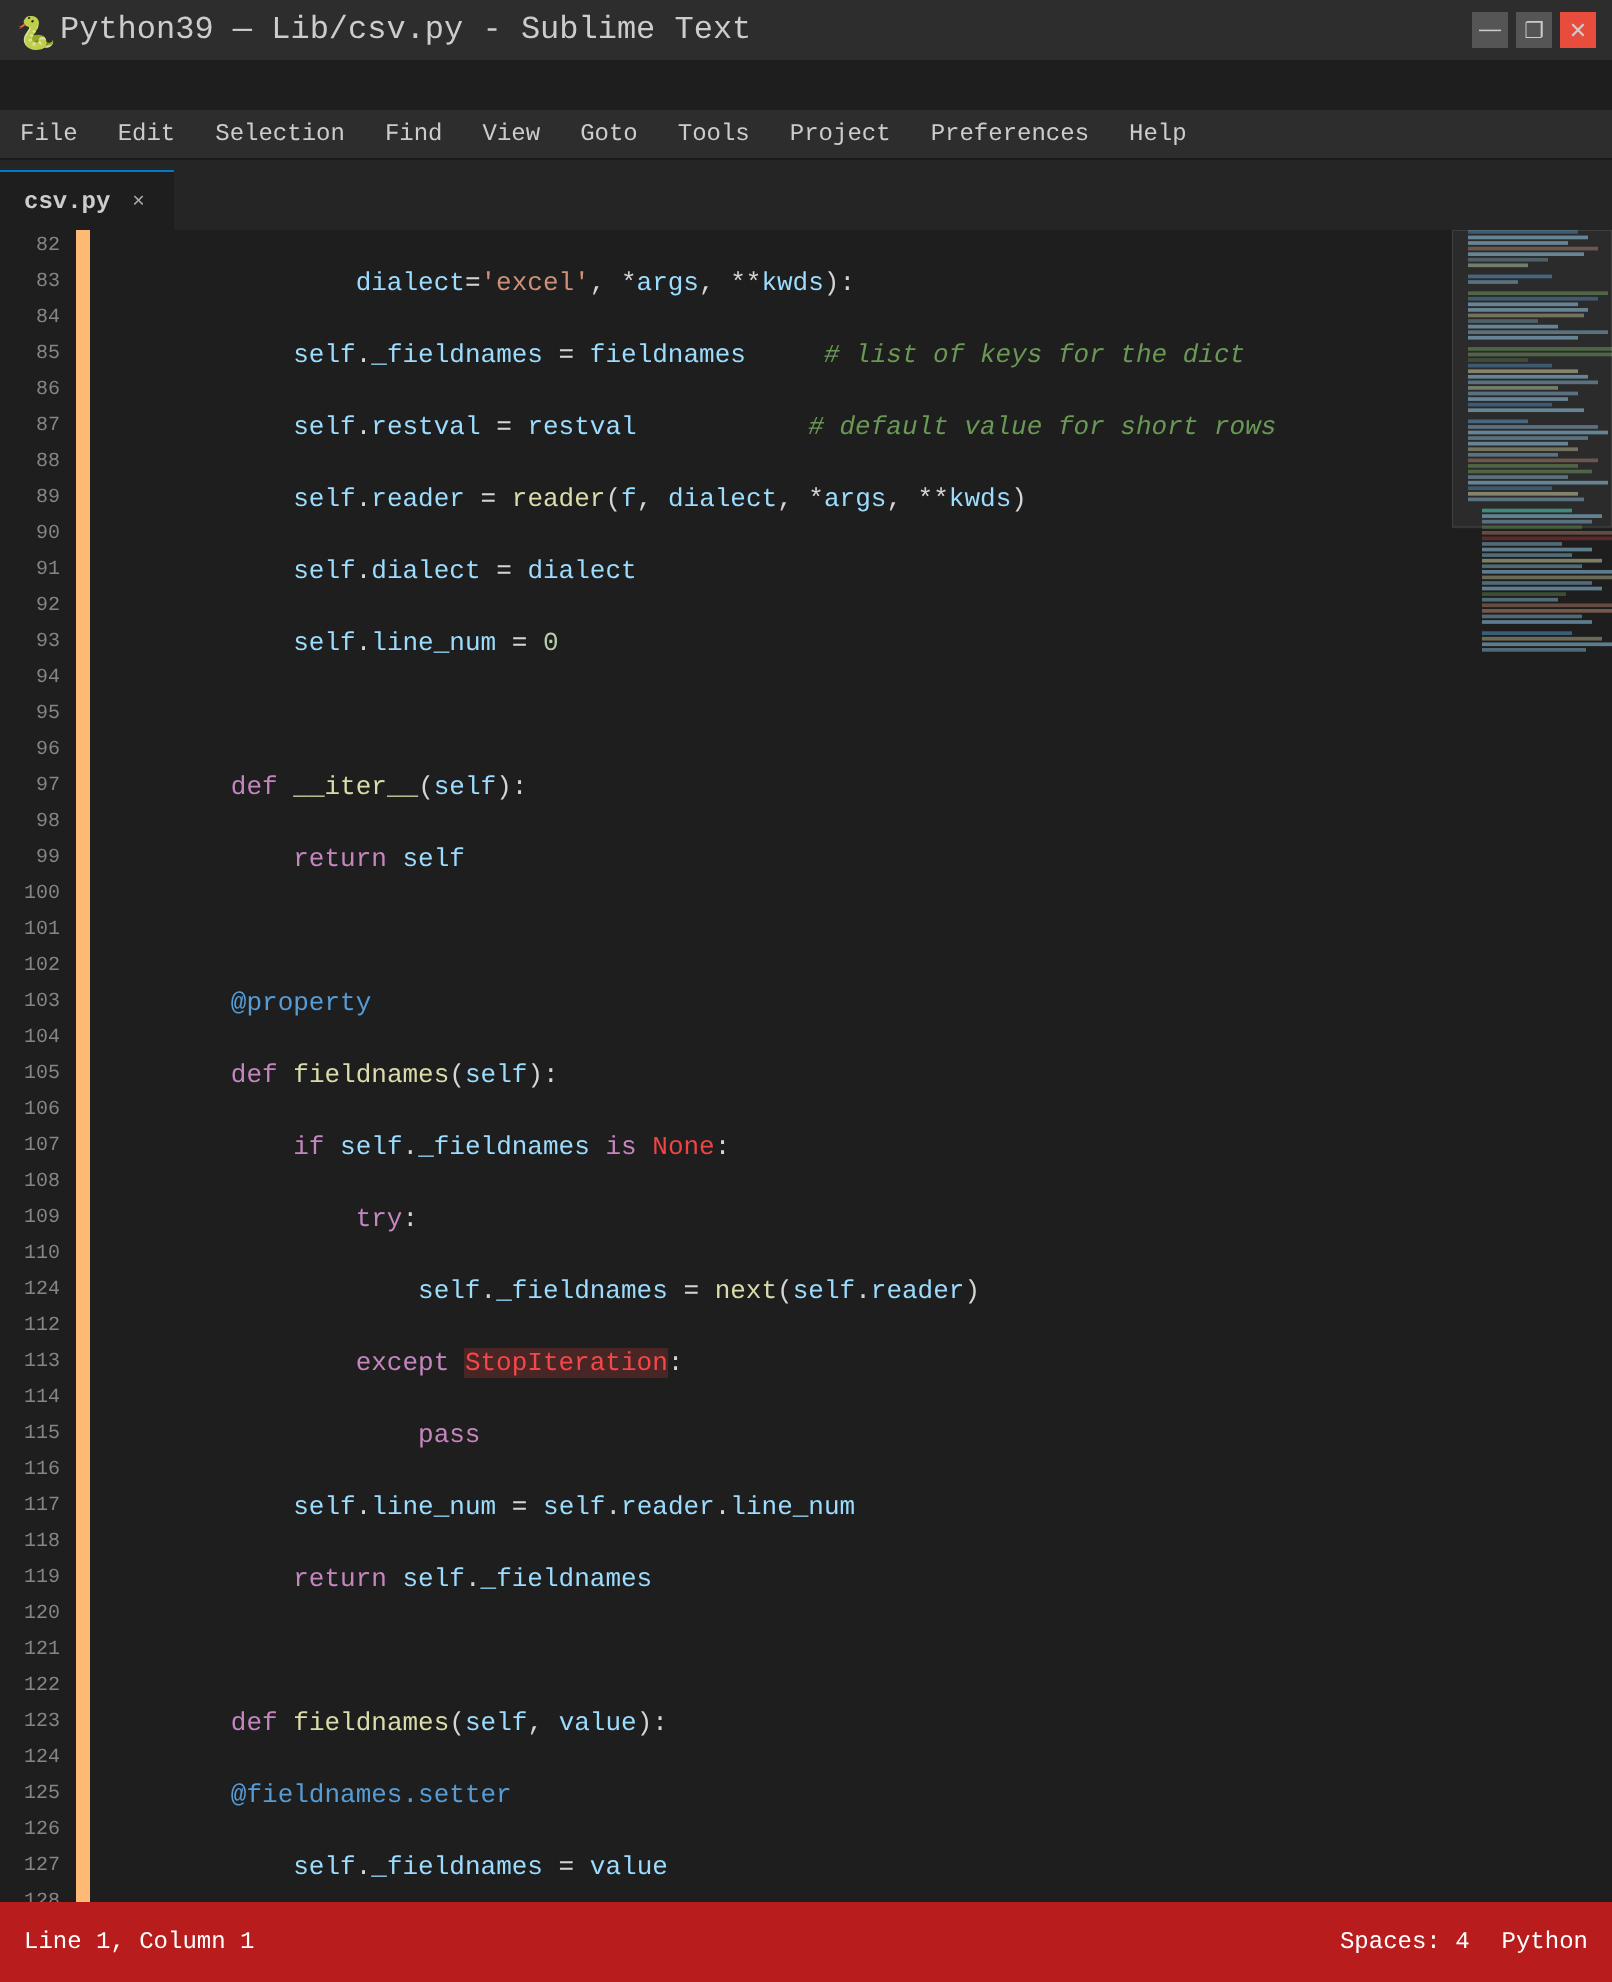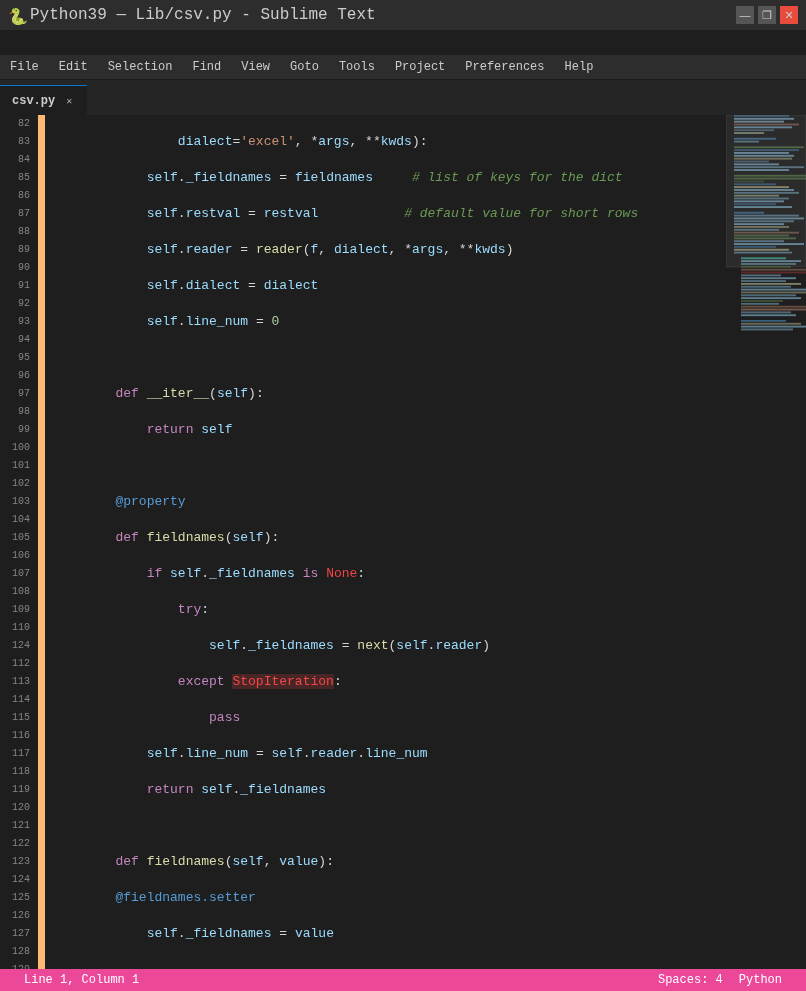--- a/index.html
+++ b/index.html
@@ -154,26 +154,26 @@
       overflow: hidden;
       position: relative;
     }
     #minimap-canvas {
       width: 100%;
       height: 100%;
     }
 
     
     #status-bar {
-      background: #ec4899;
-      height: 22px;
+      background: #b91c1c;
+      height: 40px;
       display: flex;
       align-items: center;
       justify-content: space-between;
-      padding: 0 24px;
+      padding: 0 12px;
       font-size: 12px;
       color: #ffffff;
     }
     #status-left { display: flex; gap: 16px; }
     #status-right { display: flex; gap: 16px; }         
     .kw2 { color: #c586c0; }        
     .self { color: #9cdcfe; }       
     .func { color: #dcdcaa; }        
     .str { color: #ce9178; }        
     .num { color: #b5cea8; }        

